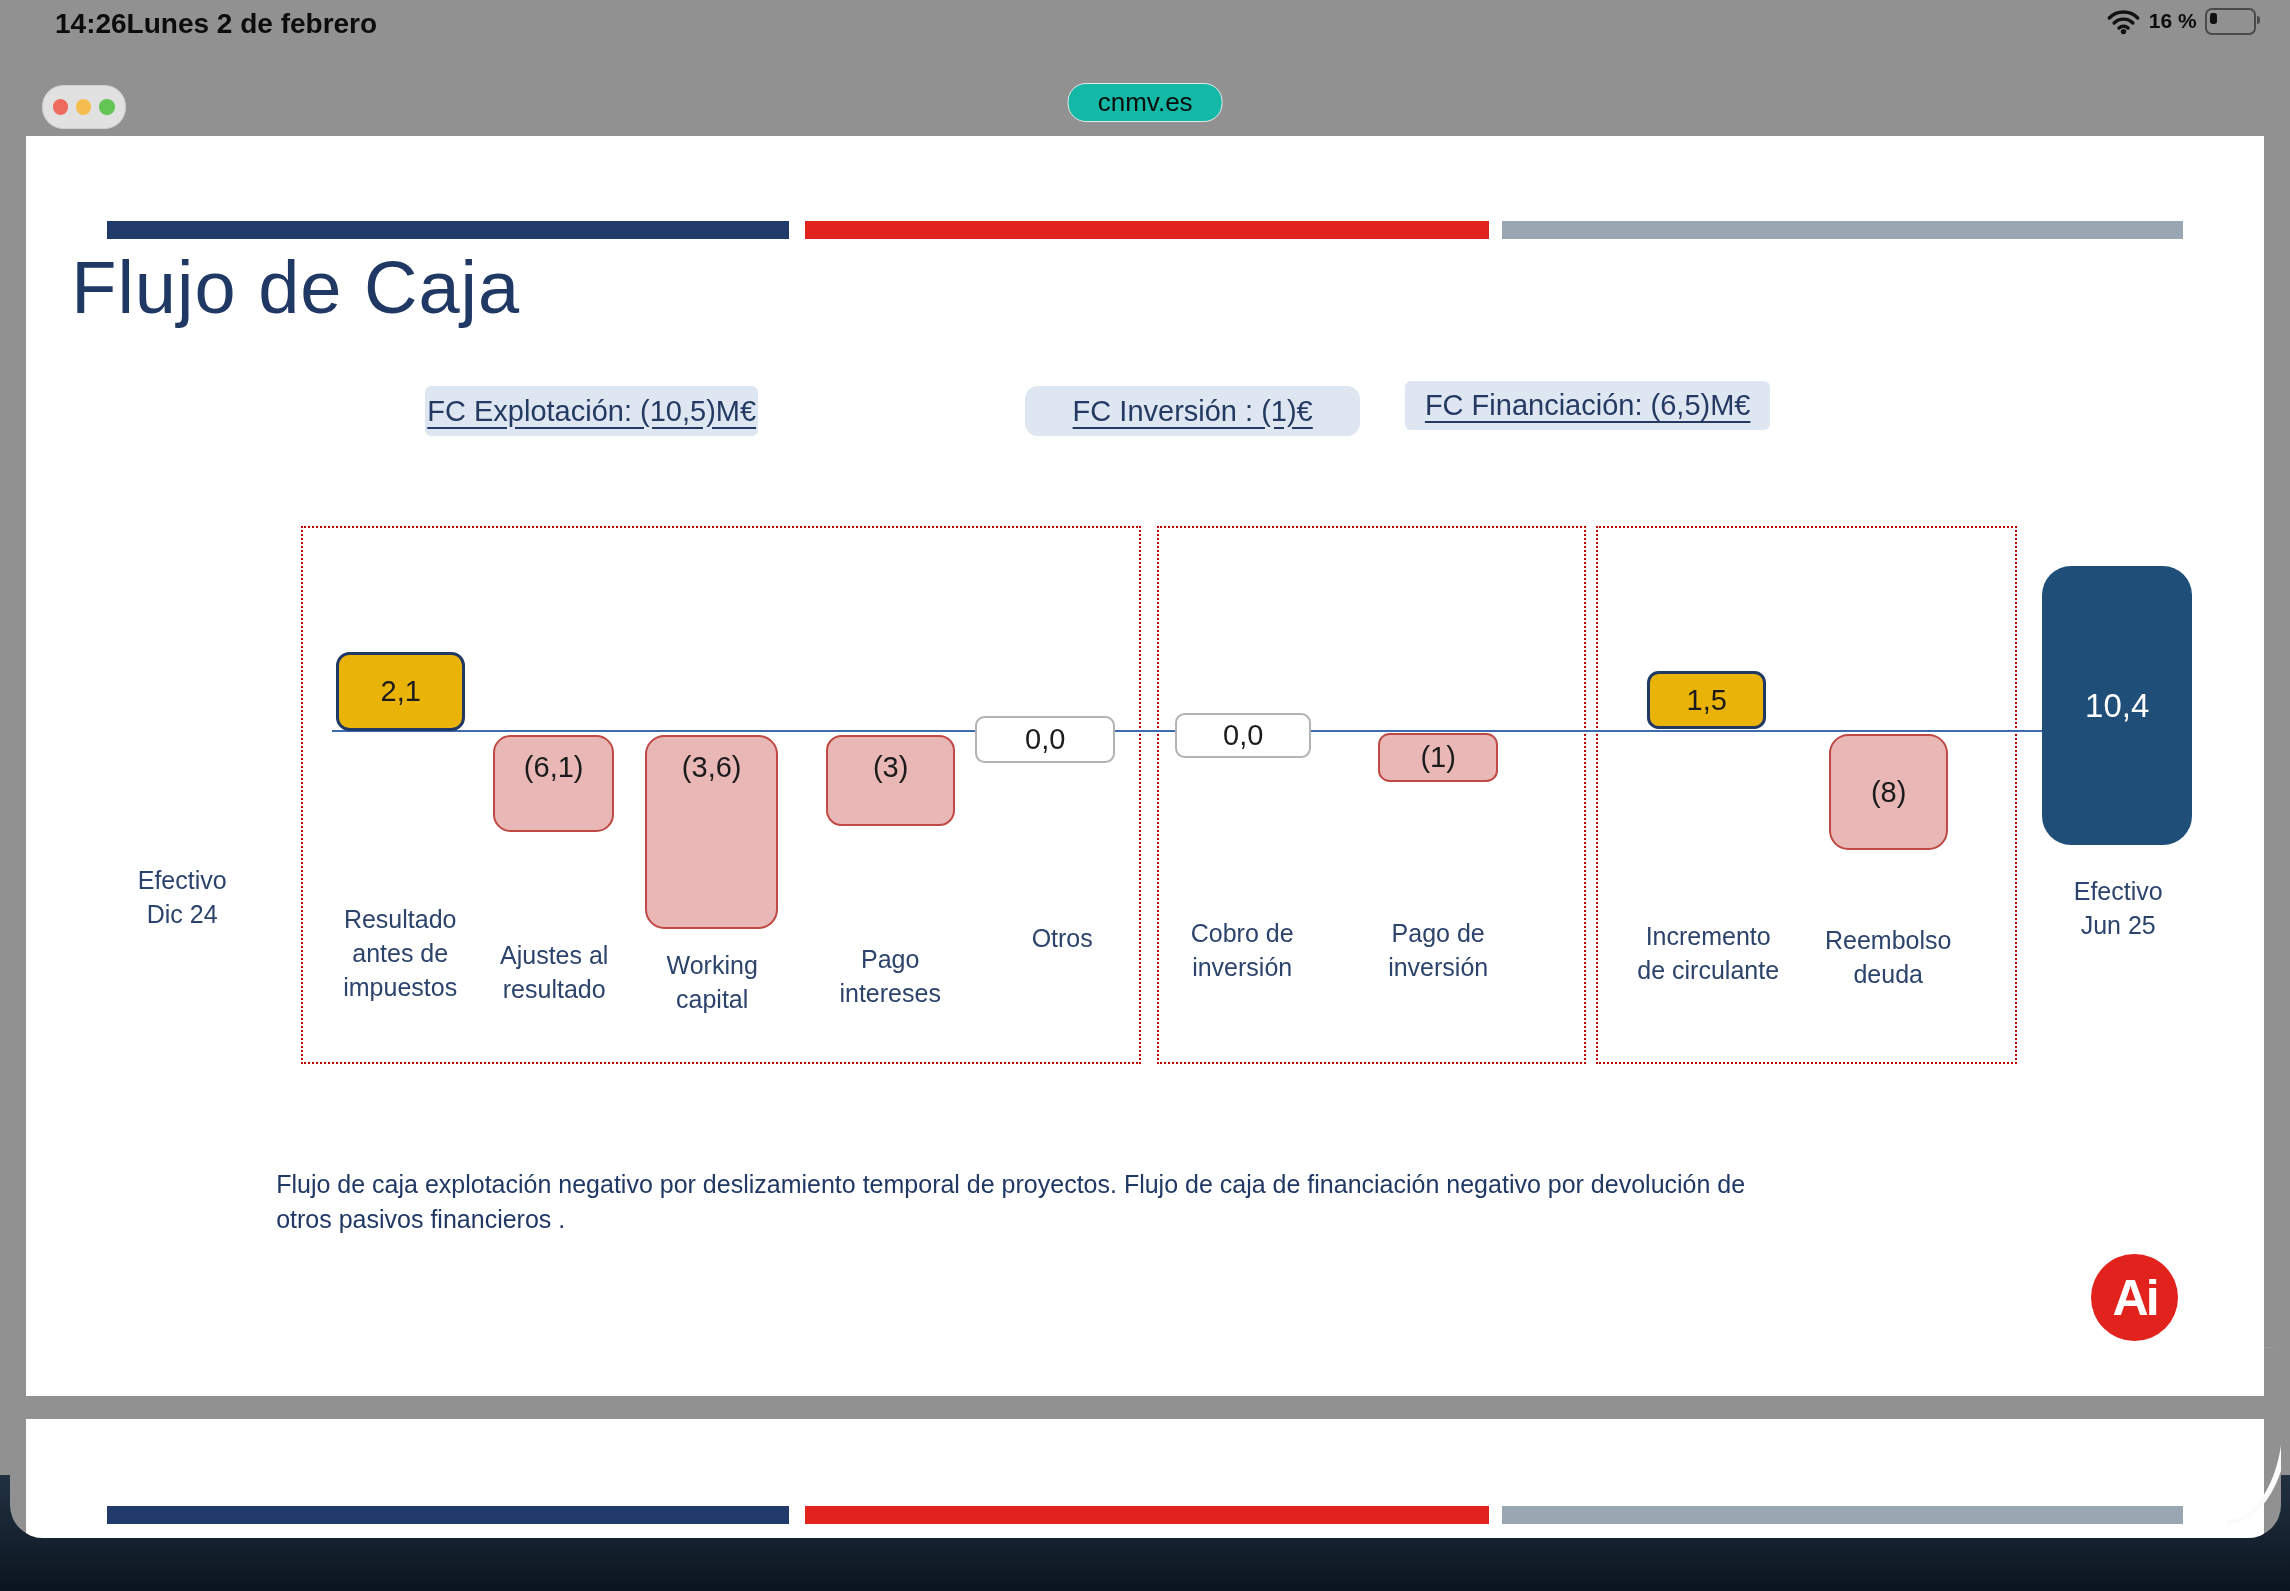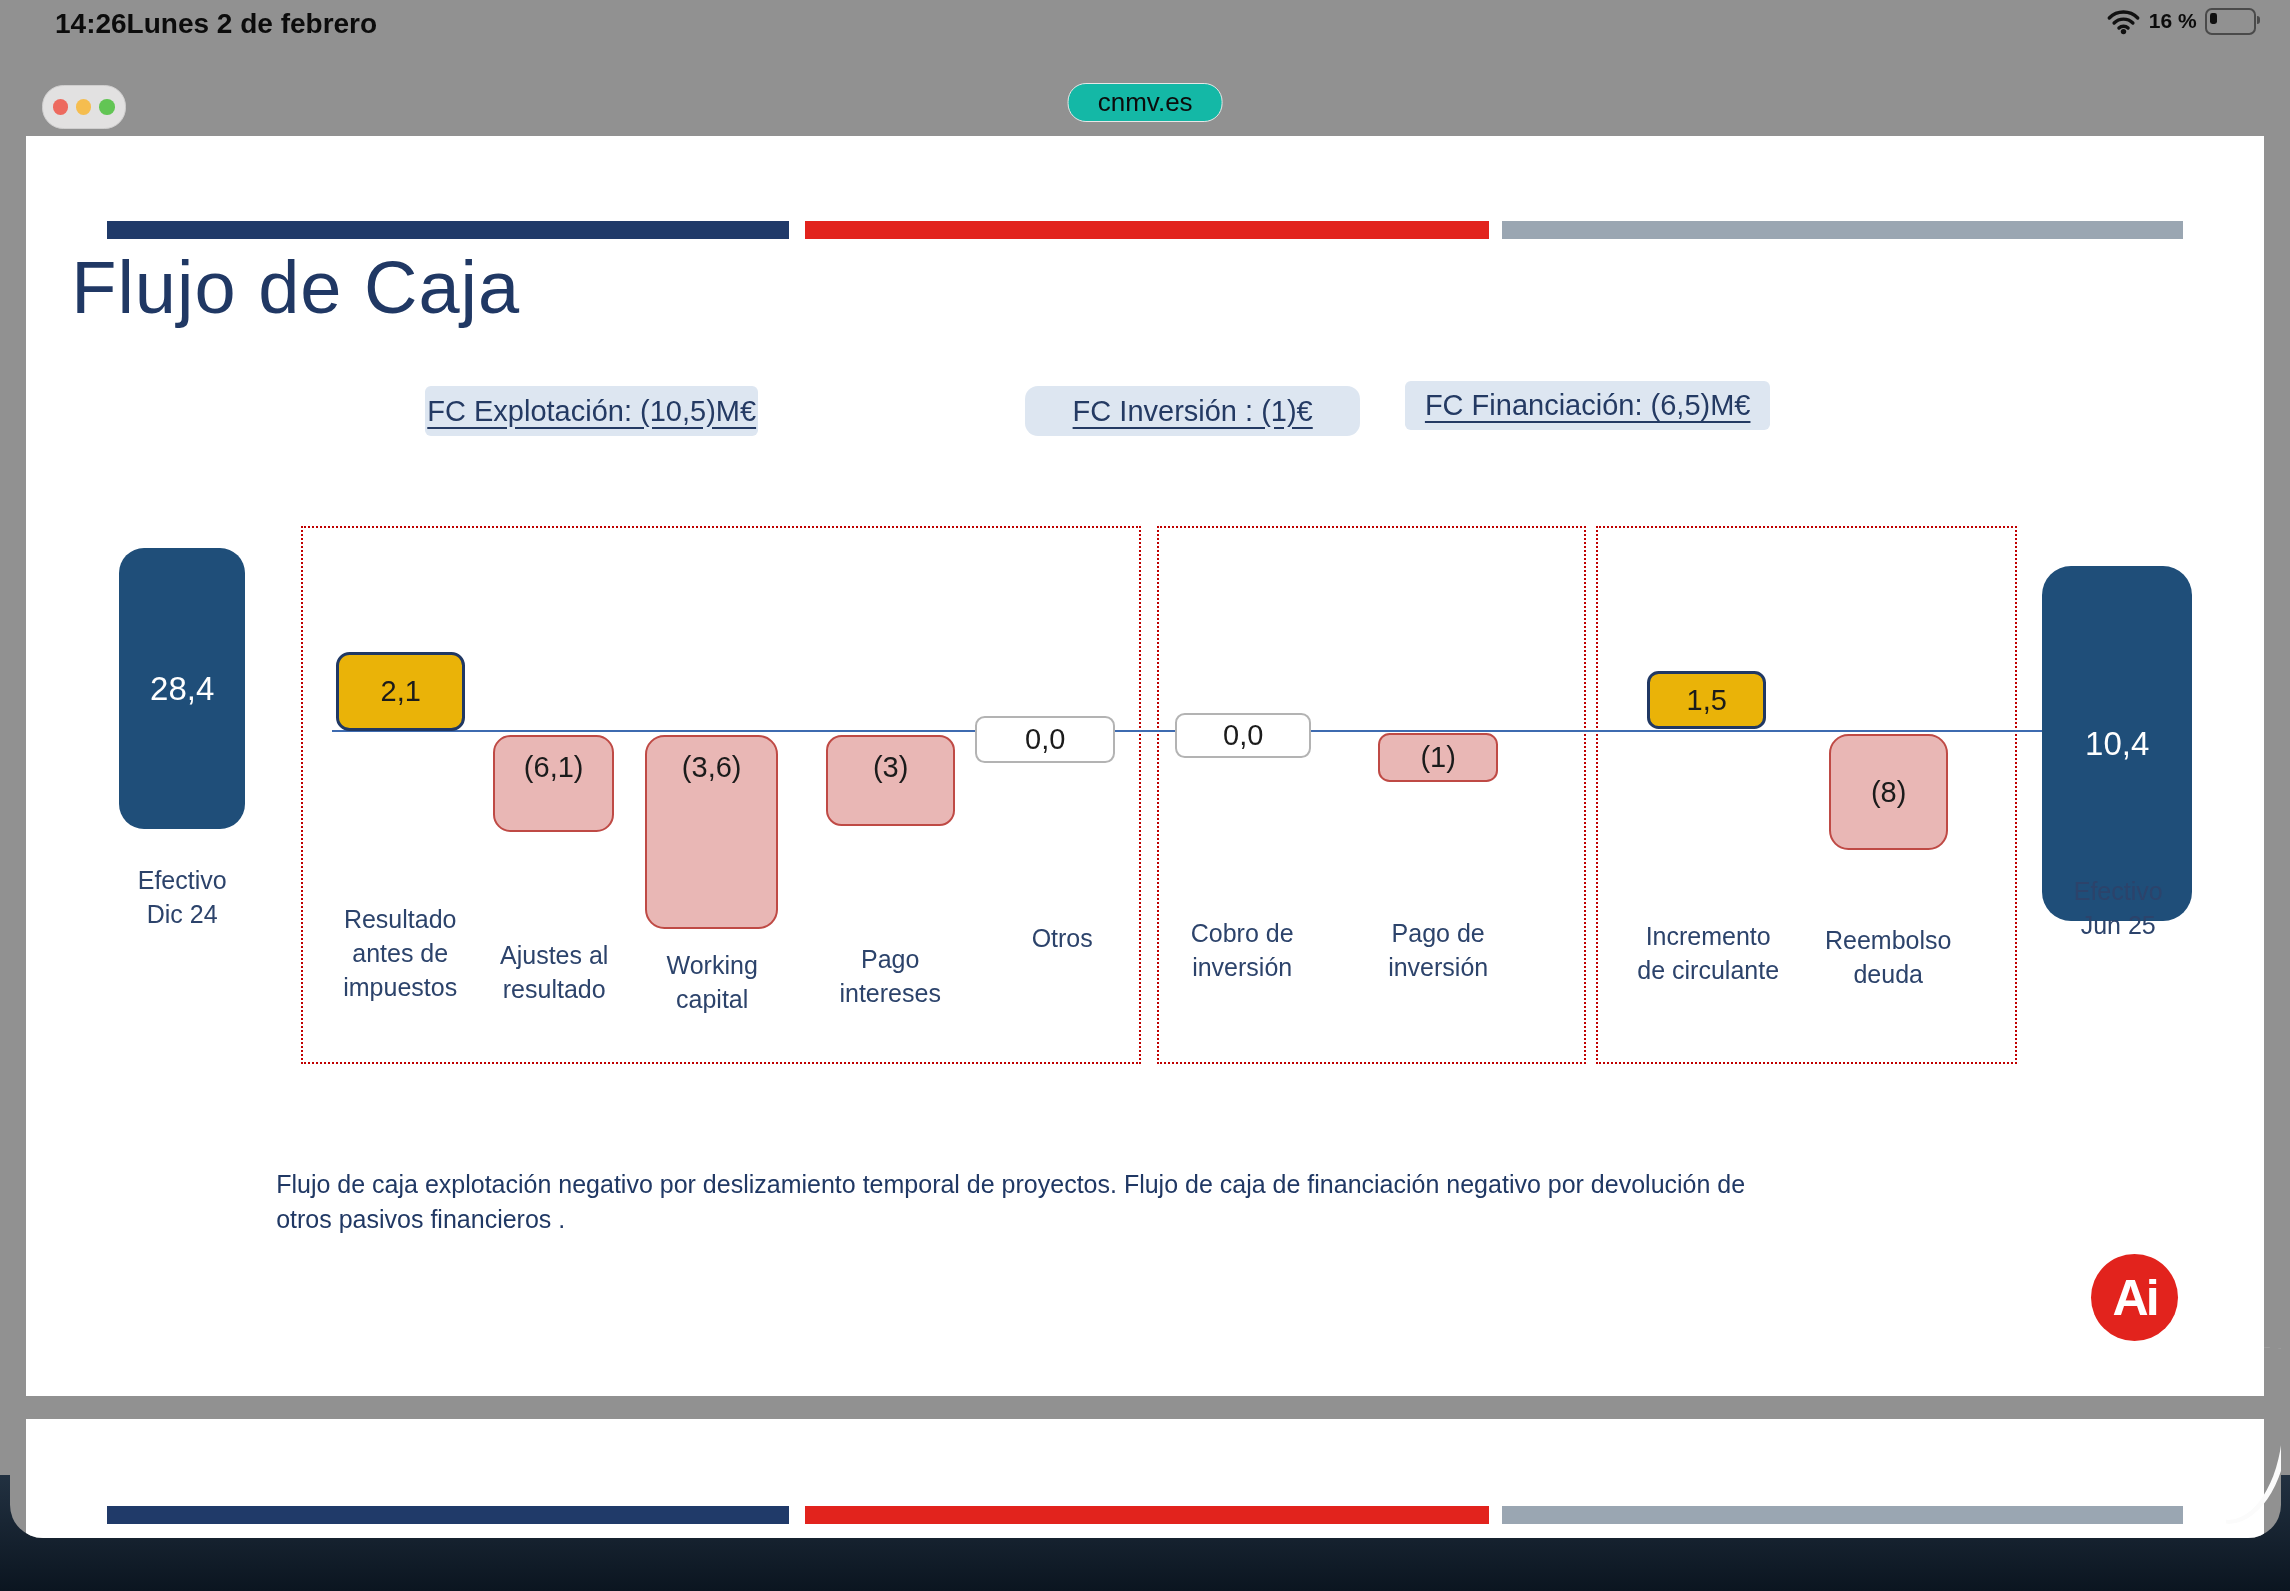--- a/index.html
+++ b/index.html
@@ -106,23 +106,20 @@
     <div class="fc-header" style="left:399px;top:250px;width:333px;height:50px;">FC Explotación: (10,5)M€</div>
     <div class="fc-header" style="left:999px;top:250px;width:335px;height:50px;border-radius:13px;">FC Inversión : (1)€</div>
     <div class="fc-header" style="left:1379px;top:245px;width:365px;height:49px;">FC Financiación: (6,5)M€</div>
 
     <div class="dotted-box" style="left:275px;top:390px;width:836px;height:534px;"></div>
     <div class="dotted-box" style="left:1131px;top:390px;width:425px;height:534px;"></div>
     <div class="dotted-box" style="left:1570px;top:390px;width:417px;height:534px;"></div>
 
     <div class="axis-line" style="left:306px;top:594px;width:1711px;"></div>
 
-    <div class="bar start" style="left:93px;top:412px;width:126px;height:281px;border-radius:25px;">
-      <span>28,4</span>
-    </div>
 
     <div class="bar pos" style="left:310px;top:516px;width:129px;height:79px;border-radius:13.6px;">
       <span>2,1</span>
     </div>
 
     <div class="bar neg vtop" style="left:467px;top:599px;width:121px;height:97px;border-radius:17.5px;">
       <span>(6,1)</span>
     </div>
 
     <div class="bar neg vtop" style="left:619px;top:599px;width:133px;height:194px;border-radius:19.4px;">
@@ -146,21 +143,21 @@
     </div>
 
     <div class="bar pos" style="left:1621px;top:535px;width:119px;height:58px;border-radius:11.6px;">
       <span>1,5</span>
     </div>
 
     <div class="bar neg" style="left:1803px;top:598px;width:119px;height:116px;border-radius:19.4px;">
       <span>(8)</span>
     </div>
 
-    <div class="bar start" style="left:2016px;top:430px;width:150px;height:355px;border-radius:29px;text-align:center;">
+    <div class="bar start" style="left:2016px;top:430px;width:150px;height:279px;border-radius:29px;text-align:center;">
       <span>10,4</span>
     </div>
 
     <div class="col-label" style="left:156px;top:728px;">Efectivo
 Dic 24</div>
     <div class="col-label" style="left:374px;top:767px;">Resultado
 antes de
 impuestos</div>
     <div class="col-label" style="left:528px;top:803px;">Ajustes al
 resultado</div>

